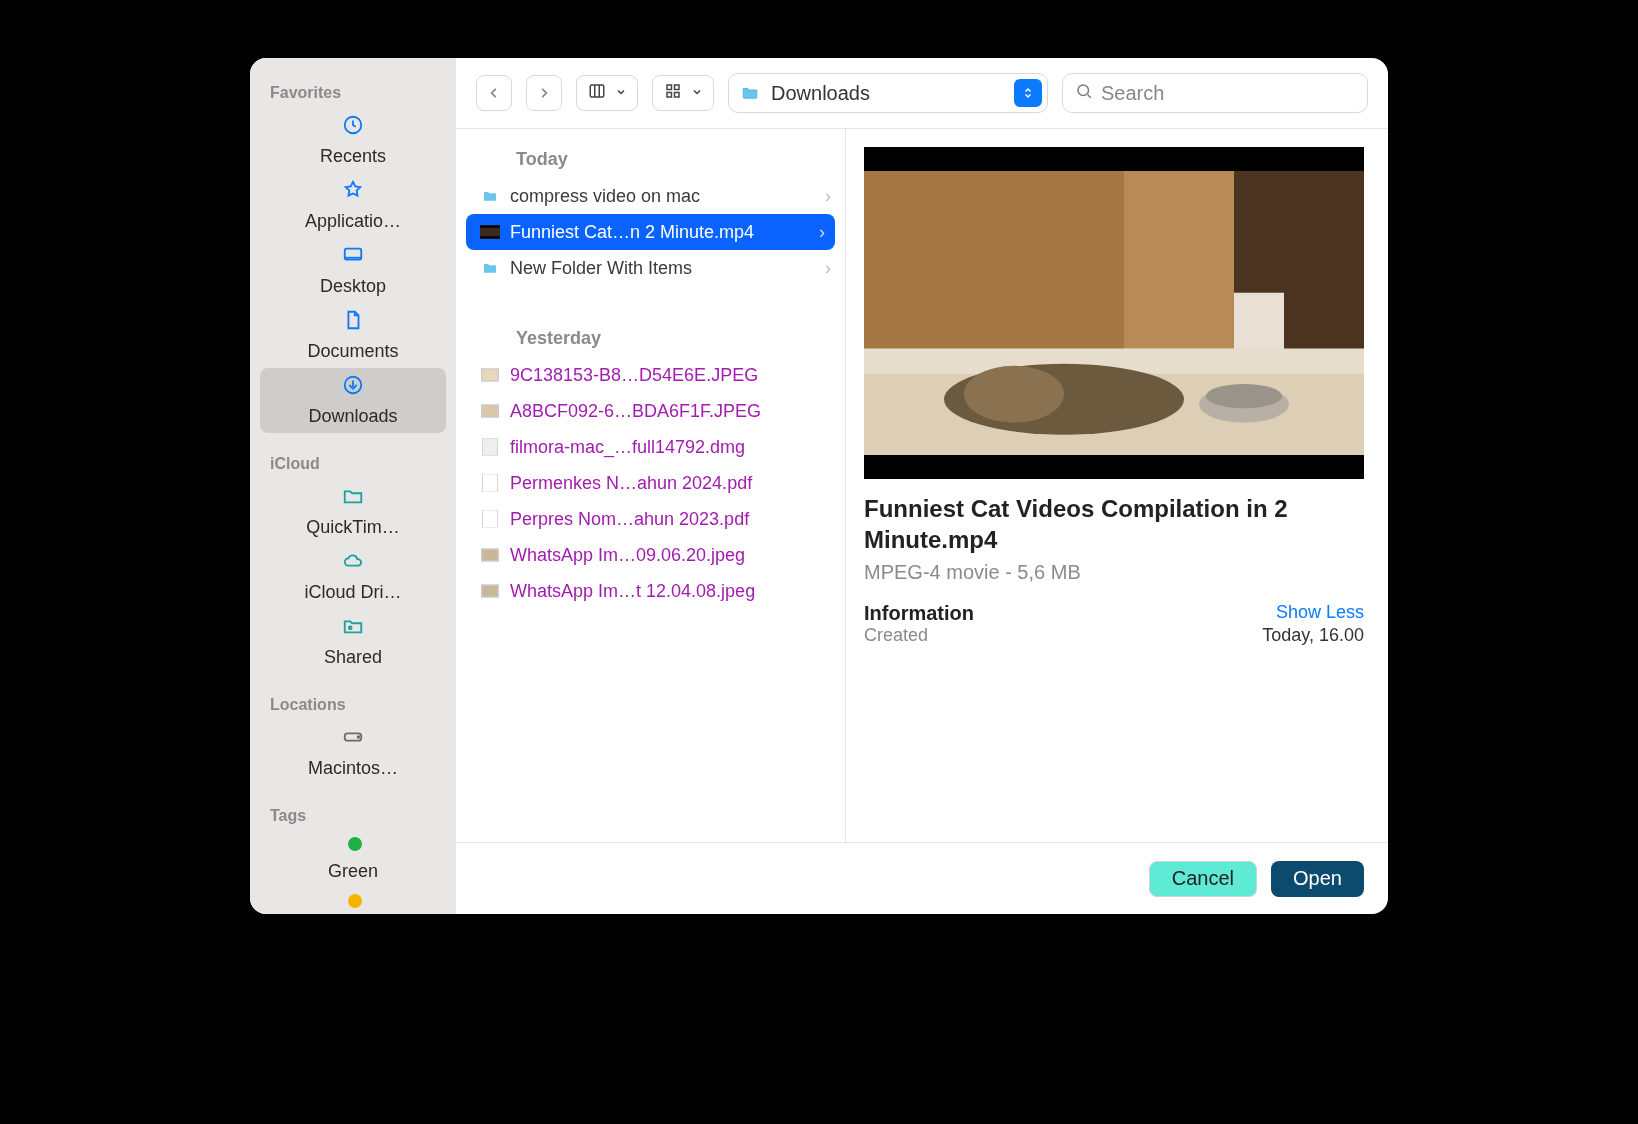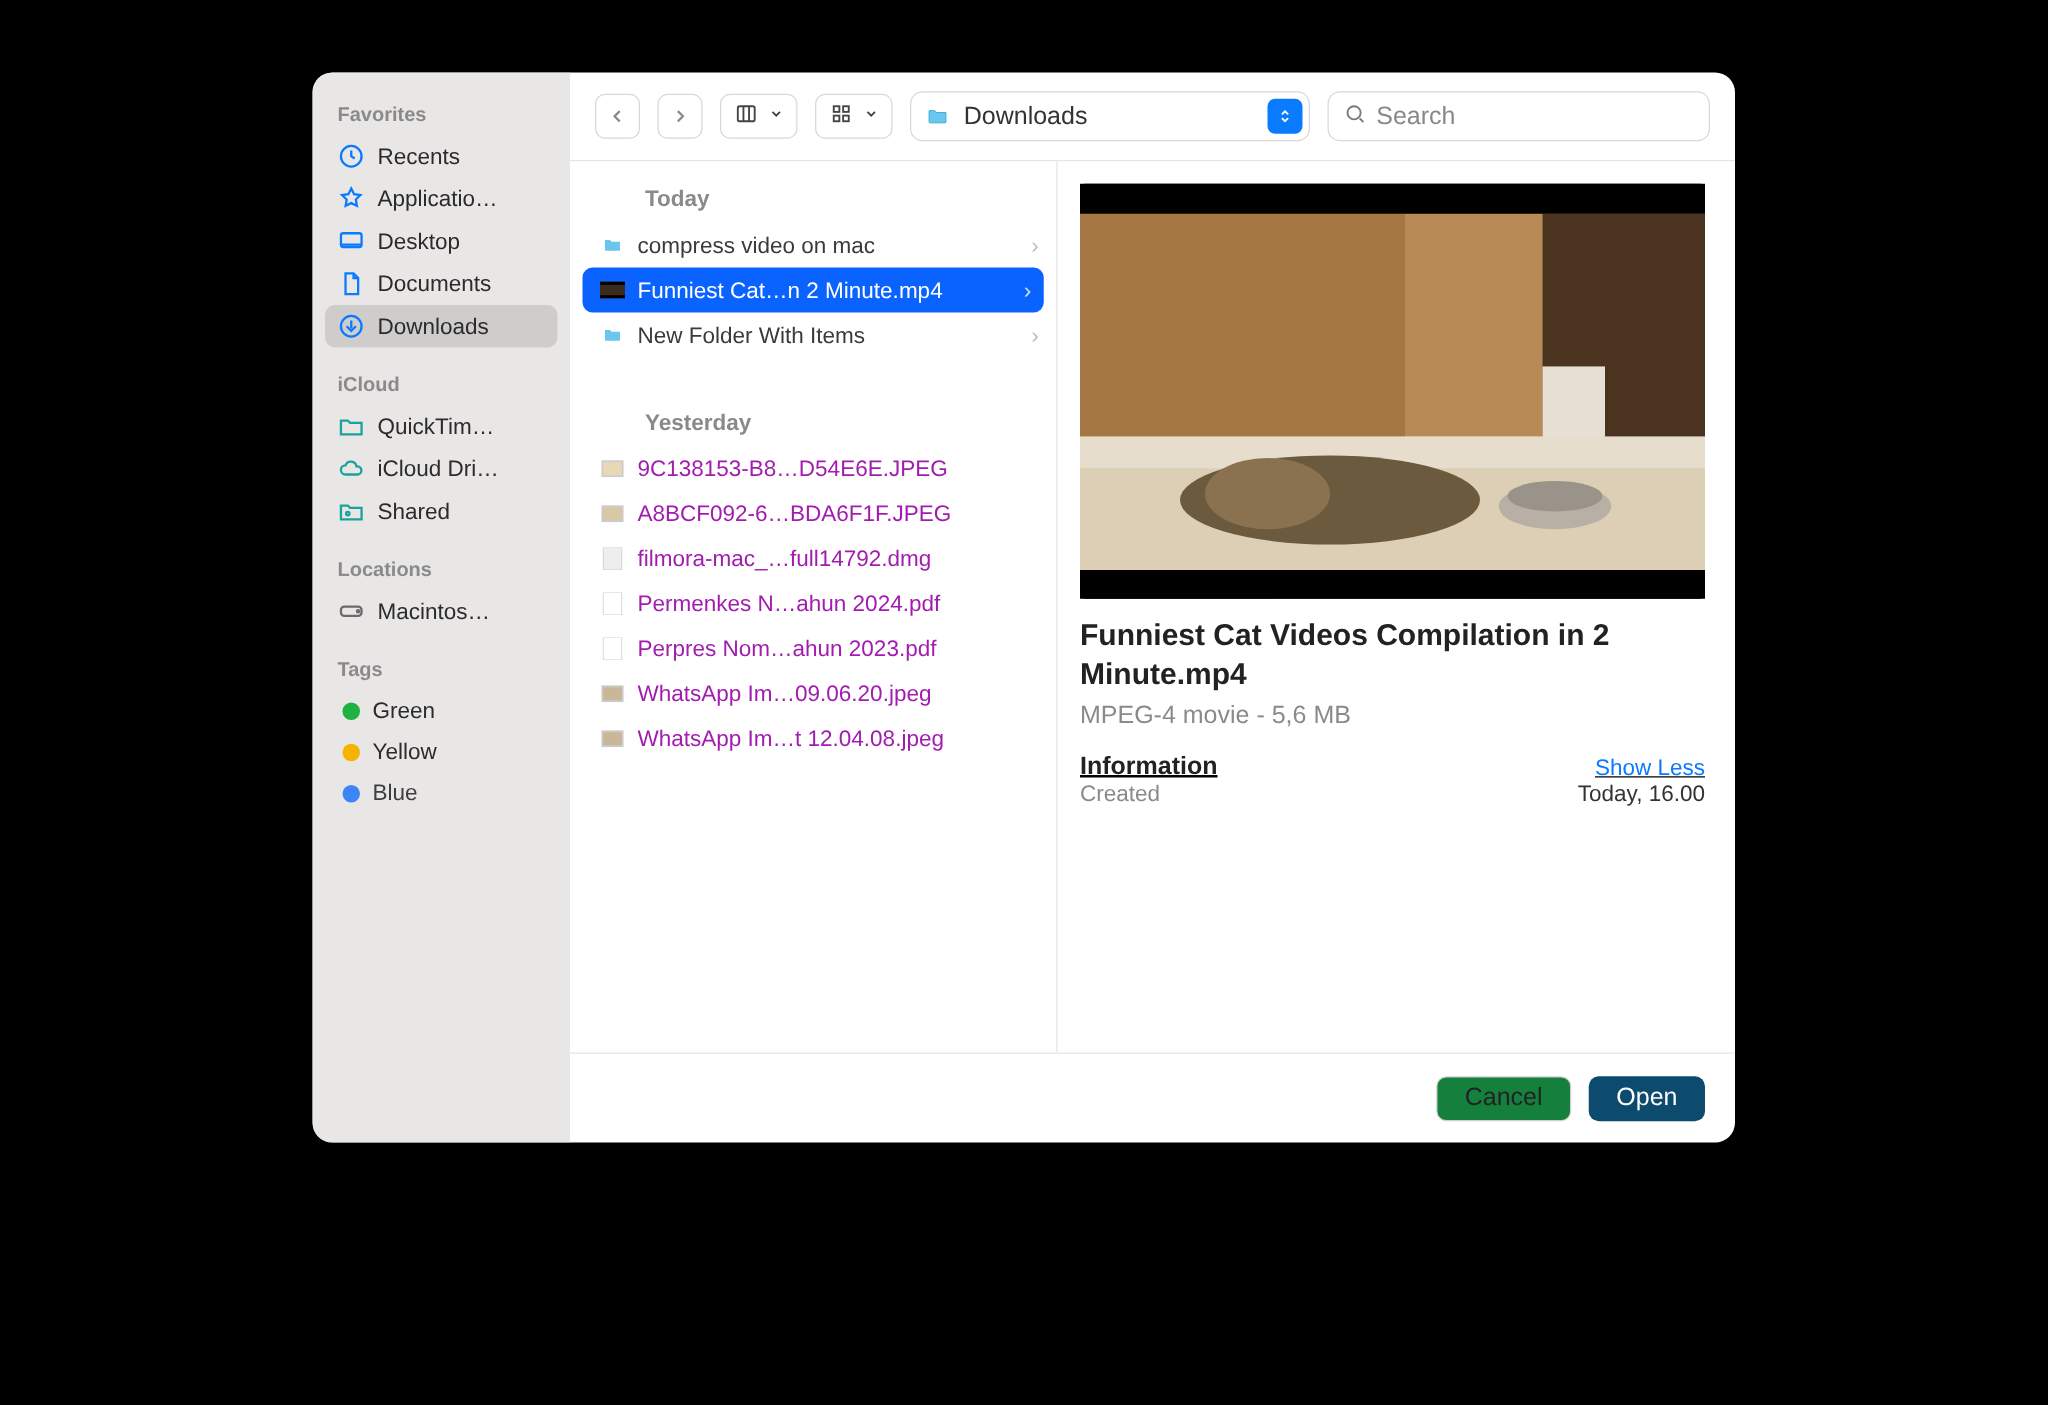--- a/index.html
+++ b/index.html
@@ -39,20 +39,21 @@
   align-items: center;
   gap: 10px;
   padding: 6px 10px;
   border-radius: 8px;
   font-size: 18px;
   color: #2b2b2b;
   white-space: nowrap;
   overflow: hidden;
   text-overflow: ellipsis;
   cursor: default;
+  flex-direction: column;
 }
 .side-item.active { background: #cfcccc; }
 .side-item .icn { width: 22px; height: 22px; flex: 0 0 22px; display:flex; align-items:center; justify-content:center; color:#0a7aff; }
 .side-item .icn svg { width:22px; height:22px; }
 .side-item.loc .icn { color:#6b6b6b; }
 .tag-dot { width:14px; height:14px; border-radius:50%; flex:0 0 14px; margin-left:4px; }
 .main {
   flex: 1;
   display: flex;
   flex-direction: column;
@@ -148,37 +149,37 @@
   display:flex; flex-direction:column;
 }
 .thumb-big .bar { height:26px; background:#000; }
 .thumb-big .img {
   flex:1;
   background: linear-gradient(180deg,#6b4a2a 0%, #b98a53 35%, #caa97a 60%, #d7c7a8 80%);
   position:relative;
 }
 .pv-title { font-size:24px; font-weight:600; color:#222; margin-top:14px; line-height:1.3; }
 .pv-sub { font-size:20px; color:#8a8a8a; margin-top:6px; }
-.pv-info-row { display:flex; justify-content:space-between; align-items:flex-end; margin-top:18px;text-decoration:underline; }
+.pv-info-row { display:flex; justify-content:space-between; align-items:flex-start; margin-top:18px; }
 .pv-info-row .lbl { font-size:20px; font-weight:700; color:#222; }
 .pv-info-row .link { font-size:18px; color:#0a7aff; }
 .pv-kv { display:flex; justify-content:space-between; font-size:18px; }
 .pv-kv .k { color:#8a8a8a; }
 .pv-kv .v { color:#333; }
 .footer {
   height:72px;
   border-top:1px solid #e5e5e5;
   display:flex; align-items:center; justify-content:flex-end;
   gap:14px; padding:0 24px;
 }
 .btn {
   height:36px; padding:0 22px; border-radius:8px;
   font-size:20px; display:flex; align-items:center; justify-content:center;
 }
-.btn.secondary { background:#15803d; border:1px solid #d0d0d0; color:#222; }
+.btn.secondary { background:#5eead4; border:1px solid #d0d0d0; color:#222; }
 .btn.primary { background:#0c4a6e; color:#fff; }
 </style>
 </head>
 <body>
 
 <div class="dialog">
 
   <div class="sidebar">
     <div class="group-label">Favorites</div>
 

